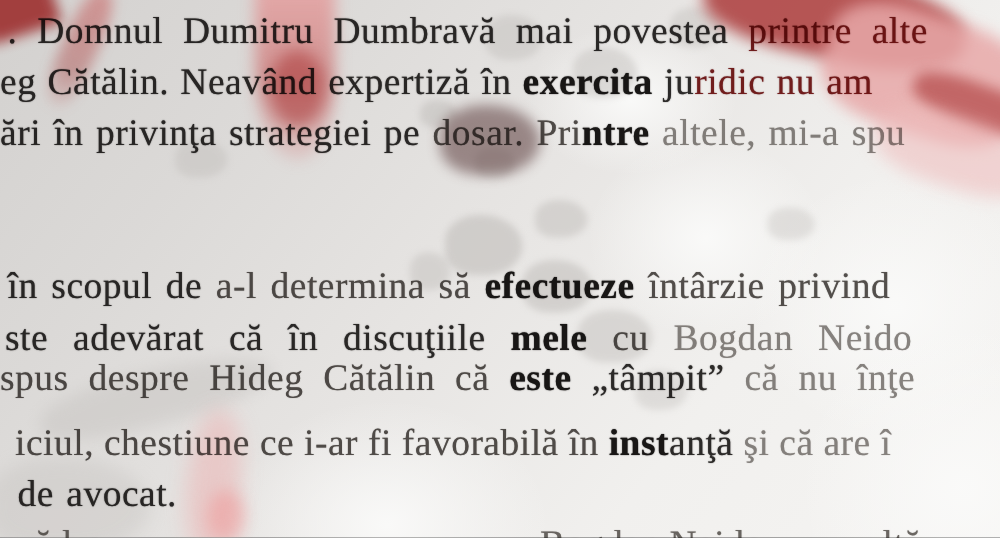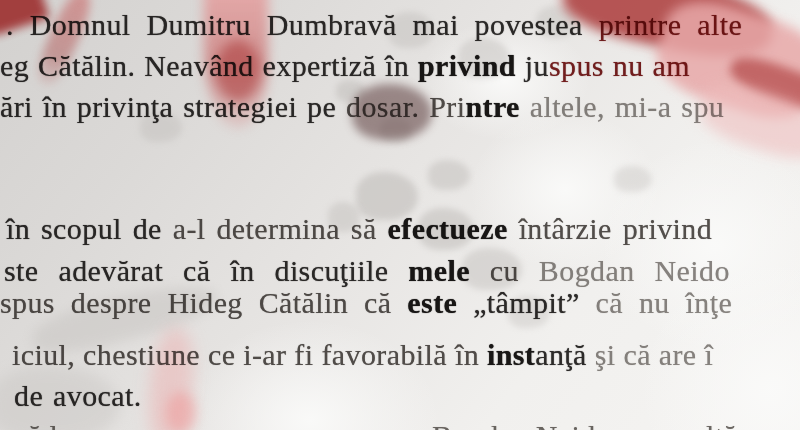--- a/index.html
+++ b/index.html
@@ -70,21 +70,21 @@
   <div class="wm wm-maroon"></div>
   <div class="wm wm-red-top"></div>
   <div class="wm wm-pink-mid"></div>
   <div class="wm wm-red-low"></div>
   <div class="wm wm-pink-low"></div>
   <div class="wm wm-pink-bottom"></div>
   <div class="wm wm-pink-bottom2"></div>
 
   <div class="text-layer">
       <div class="line" style="top: 10px; left: 6px; word-spacing: 8px;"><span class="t-d">. Domnul Dumitru Dumbravă mai povestea </span><span class="t-r">printre alte</span></div>
-      <div class="line" style="top: 51px; left: 0px; word-spacing: 1px;"><span class="t-d">eg Cătălin. Neavând expertiză în </span><span class="t-b">privind</span><span class="t-d"> ju</span><span class="t-r">spus nu am</span></div>
+      <div class="line" style="top: 51px; left: 0px; word-spacing: 1px;"><span class="t-d">eg Cătălin. Neavând expertiză în </span><span class="t-b">exercita</span><span class="t-d"> ju</span><span class="t-r">ridic nu am</span></div>
       <div class="line" style="top: 92px; left: 0px; word-spacing: 2px;"><span class="t-d">ări în privinţa strategiei pe </span><span class="t-m">dosar. Pri</span><span class="t-b">ntre</span><span class="t-f"> altele, mi-a spu</span></div>
       <div class="line" style="top: 214px; left: 6px; word-spacing: 3px;"><span class="t-d">în scopul de </span><span class="t-m">a-l determina să </span><span class="t-b">efectueze</span><span class="t-m"> întârzie privind</span></div>
       <div class="line" style="top: 256px; left: 4px; word-spacing: 12px;"><span class="t-d">ste adevărat că în discuţiile </span><span class="t-b">mele</span><span class="t-m"> cu </span><span class="t-f">Bogdan Neido</span></div>
       <div class="line" style="top: 288px; left: 0px; word-spacing: 8px;"><span class="t-m">spus despre Hideg Cătălin că </span><span class="t-b">este</span><span class="t-d"> „tâmpit” </span><span class="t-f">că nu înţe</span></div>
       <div class="line" style="top: 340px; left: 0px; word-spacing: 0px; margin-left: 12px;"><span class="t-m">iciul, chestiune ce i-ar fi favorabilă în </span><span class="t-b">inst</span><span class="t-d">anţă</span><span class="t-f"> şi că are î</span></div>
       <div class="line" style="top: 381px; left: 14px; word-spacing: 2px;"><span class="t-d">de avocat.</span></div>
       <span class="bfrag" style="left: 28px;">ă l-a</span>
       <span class="bfrag" style="left: 432px;">Bogdan Neido</span>
       <span class="bfrag" style="left: 706px;">ltă</span>
     </div>

